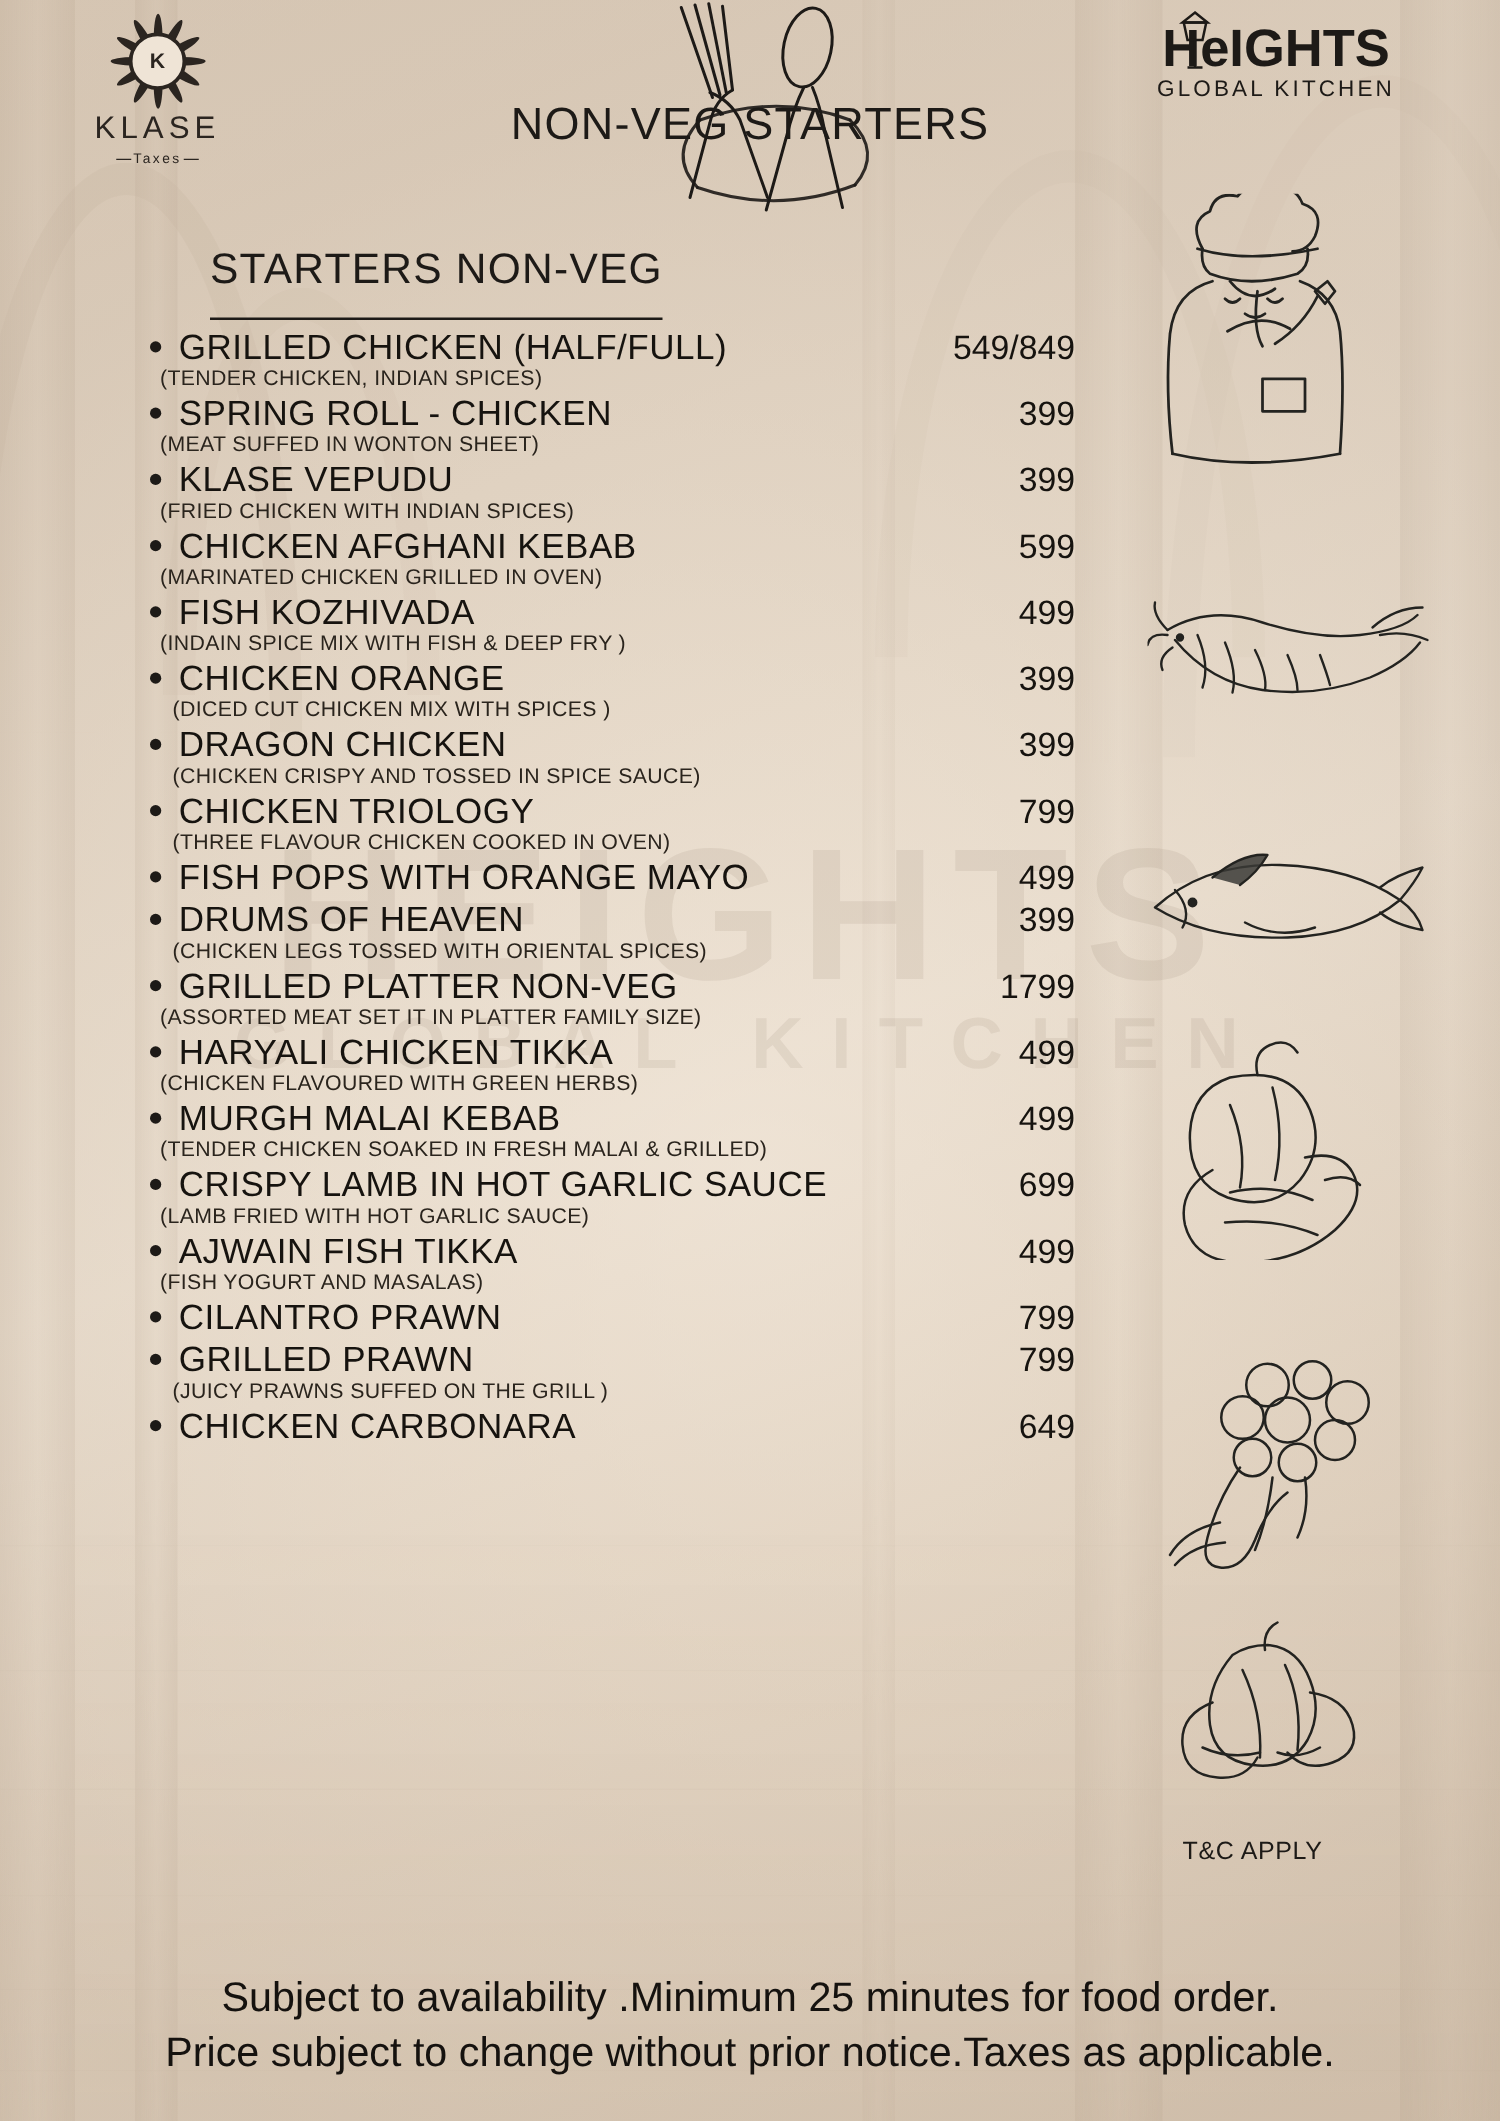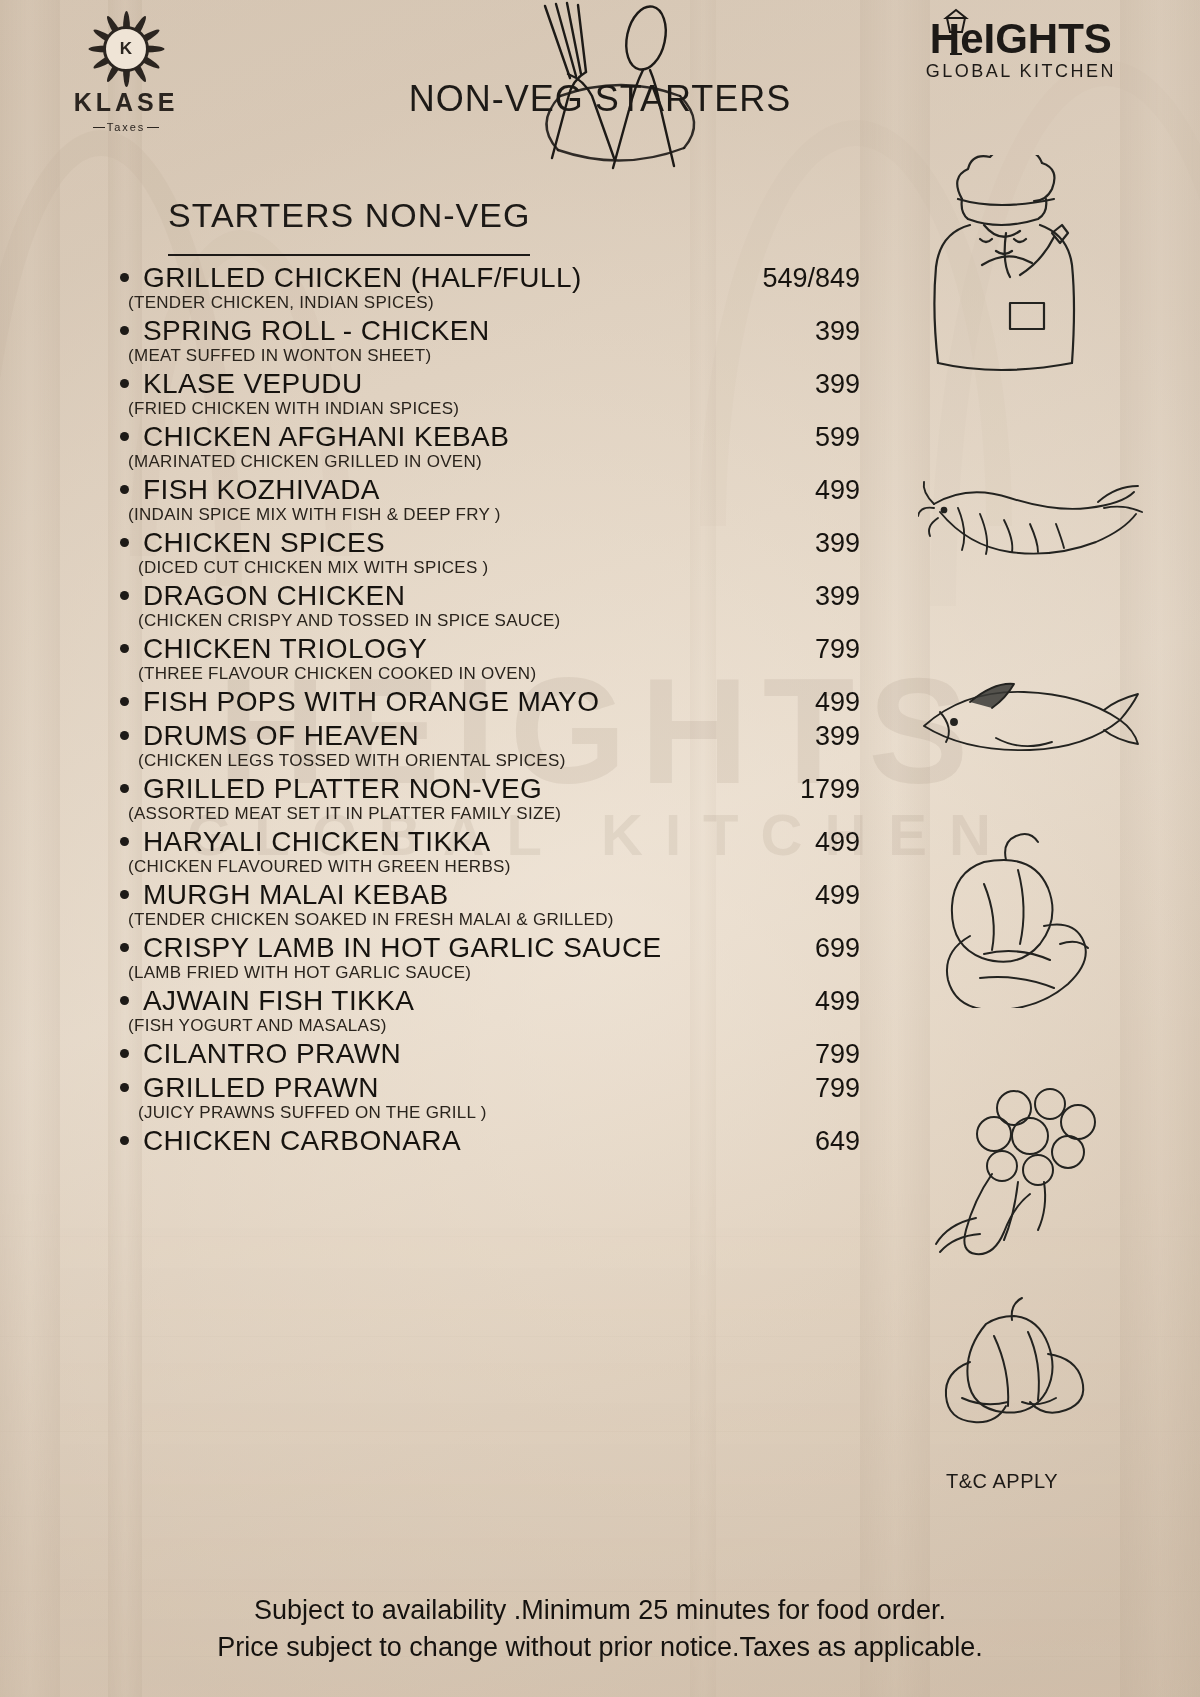--- a/index.html
+++ b/index.html
@@ -121,21 +121,21 @@
     justify-content: center;
     font-size: 17px;
     font-weight: 700;
     z-index: 3;
     color: #2b2520;
   }
   .klase-name {
     font-size: 25px;
     letter-spacing: 4px;
     margin-top: 2px;
-    font-weight: 700;
+    font-weight: 400;
   }
   .klase-sub {
     font-size: 11px;
     letter-spacing: 2px;
     margin-top: 1px;
     position: relative;
     display: inline-block;
     padding: 0 14px;
   }
   .klase-sub::before, .klase-sub::after {
@@ -279,21 +279,21 @@
     letter-spacing: 0.5px;
     color: #1d1a17;
   }
 
   .footer {
     position: absolute;
     left: 0; right: 0;
     bottom: 32px;
     text-align: center;
     color: #15120f;
-    font-size: 27px;
+    font-size: 33px;
     line-height: 1.35;
   }
 </style>
 </head>
 <body>
 
 <div class="page">
 
   <div class="bg-arches">
     <div class="col" style="left:0;width:60px;"></div>
@@ -426,21 +426,21 @@
         <span class="bullet"></span>
         <span class="item-name">FISH KOZHIVADA</span>
         <span class="item-price">499</span>
       </div>
       <div class="item-desc">(INDAIN SPICE MIX WITH FISH &amp; DEEP FRY )</div>
     </div>
 
     <div class="item narrow">
       <div class="item-row">
         <span class="bullet"></span>
-        <span class="item-name">CHICKEN SPICES</span>
+        <span class="item-name">CHICKEN ORANGE</span>
         <span class="item-price">399</span>
       </div>
       <div class="item-desc">(DICED CUT CHICKEN MIX WITH SPICES )</div>
     </div>
 
     <div class="item narrow">
       <div class="item-row">
         <span class="bullet"></span>
         <span class="item-name">DRAGON CHICKEN</span>
         <span class="item-price">399</span>

